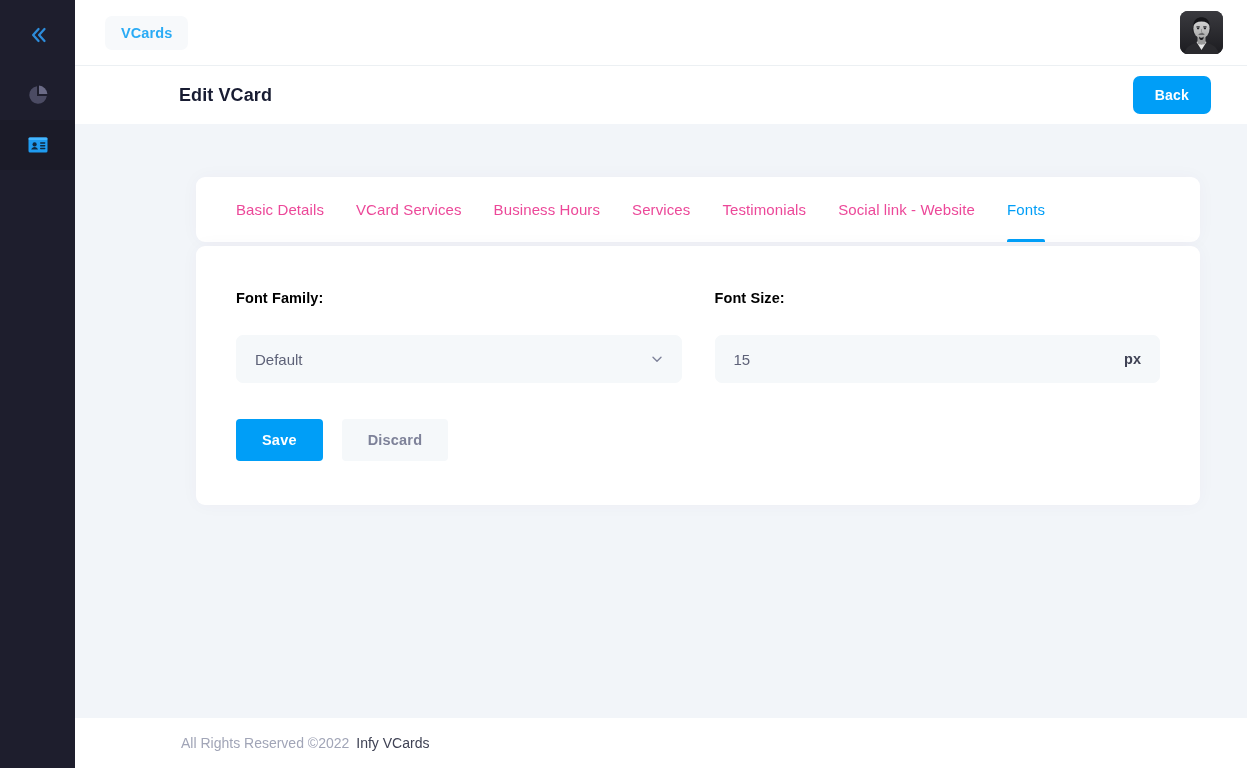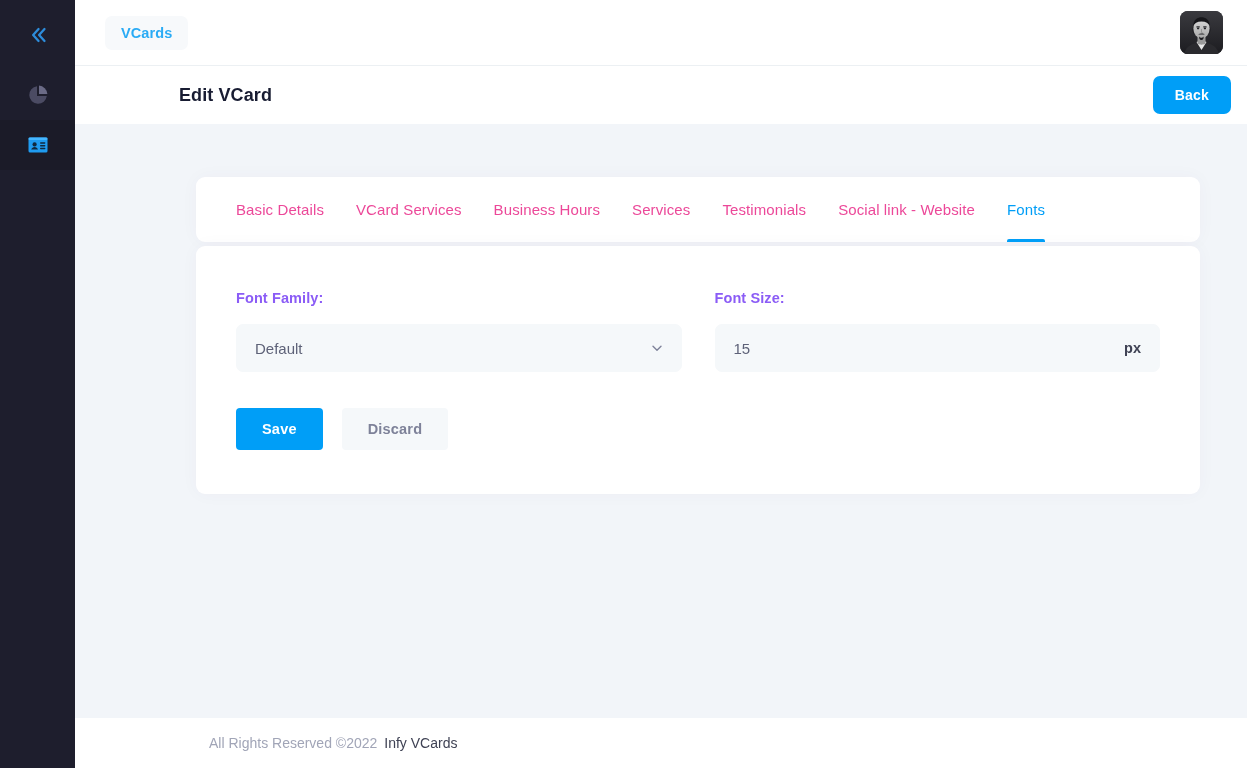--- a/index.html
+++ b/index.html
@@ -110,21 +110,21 @@
   .avatar svg { display:block; width:100%; height:100%; }
 
   
   .pagehead {
     height: 59px;
     min-height: 59px;
     background: #ffffff;
     border-top: 1px solid #ecf0f3;
     display: flex;
     align-items: center;
-    padding: 0 16px 0 104px;
+    padding: 0 36px 0 104px;
   }
 
   .page-title {
     font-size: 18px;
     font-weight: 700;
     color: #181c32;
     letter-spacing: .1px;
   }
 
   .pagehead-spacer { flex: 1; }
@@ -218,22 +218,22 @@
 
   .form-group {
     flex: 1;
     min-width: 0;
   }
 
   .form-label {
     display: block;
     font-size: 14.5px;
     font-weight: 700;
-    color: #8b5cf6;
-    margin-bottom: 18px;
+    color: #000000;
+    margin-bottom: 29px;
     letter-spacing: .1px;
   }
 
   .field {
     position: relative;
     background: #f5f8fa;
     border: 1px solid #f5f8fa;
     border-radius: 7px;
     height: 48px;
     display: flex;
@@ -310,21 +310,20 @@
     background: #ffffff;
     display: flex;
     align-items: center;
     padding: 0 24px 0 106px;
     font-size: 14px;
   }
 
   .footer-copy {
     color: #a1a5b7;
     font-weight: 500;
-    margin-left: 28px;
   }
 
   .footer-brand {
     color: #3f4254;
     font-weight: 500;
     margin-left: 7px;
   }
 </style>
 </head>
 <body>

